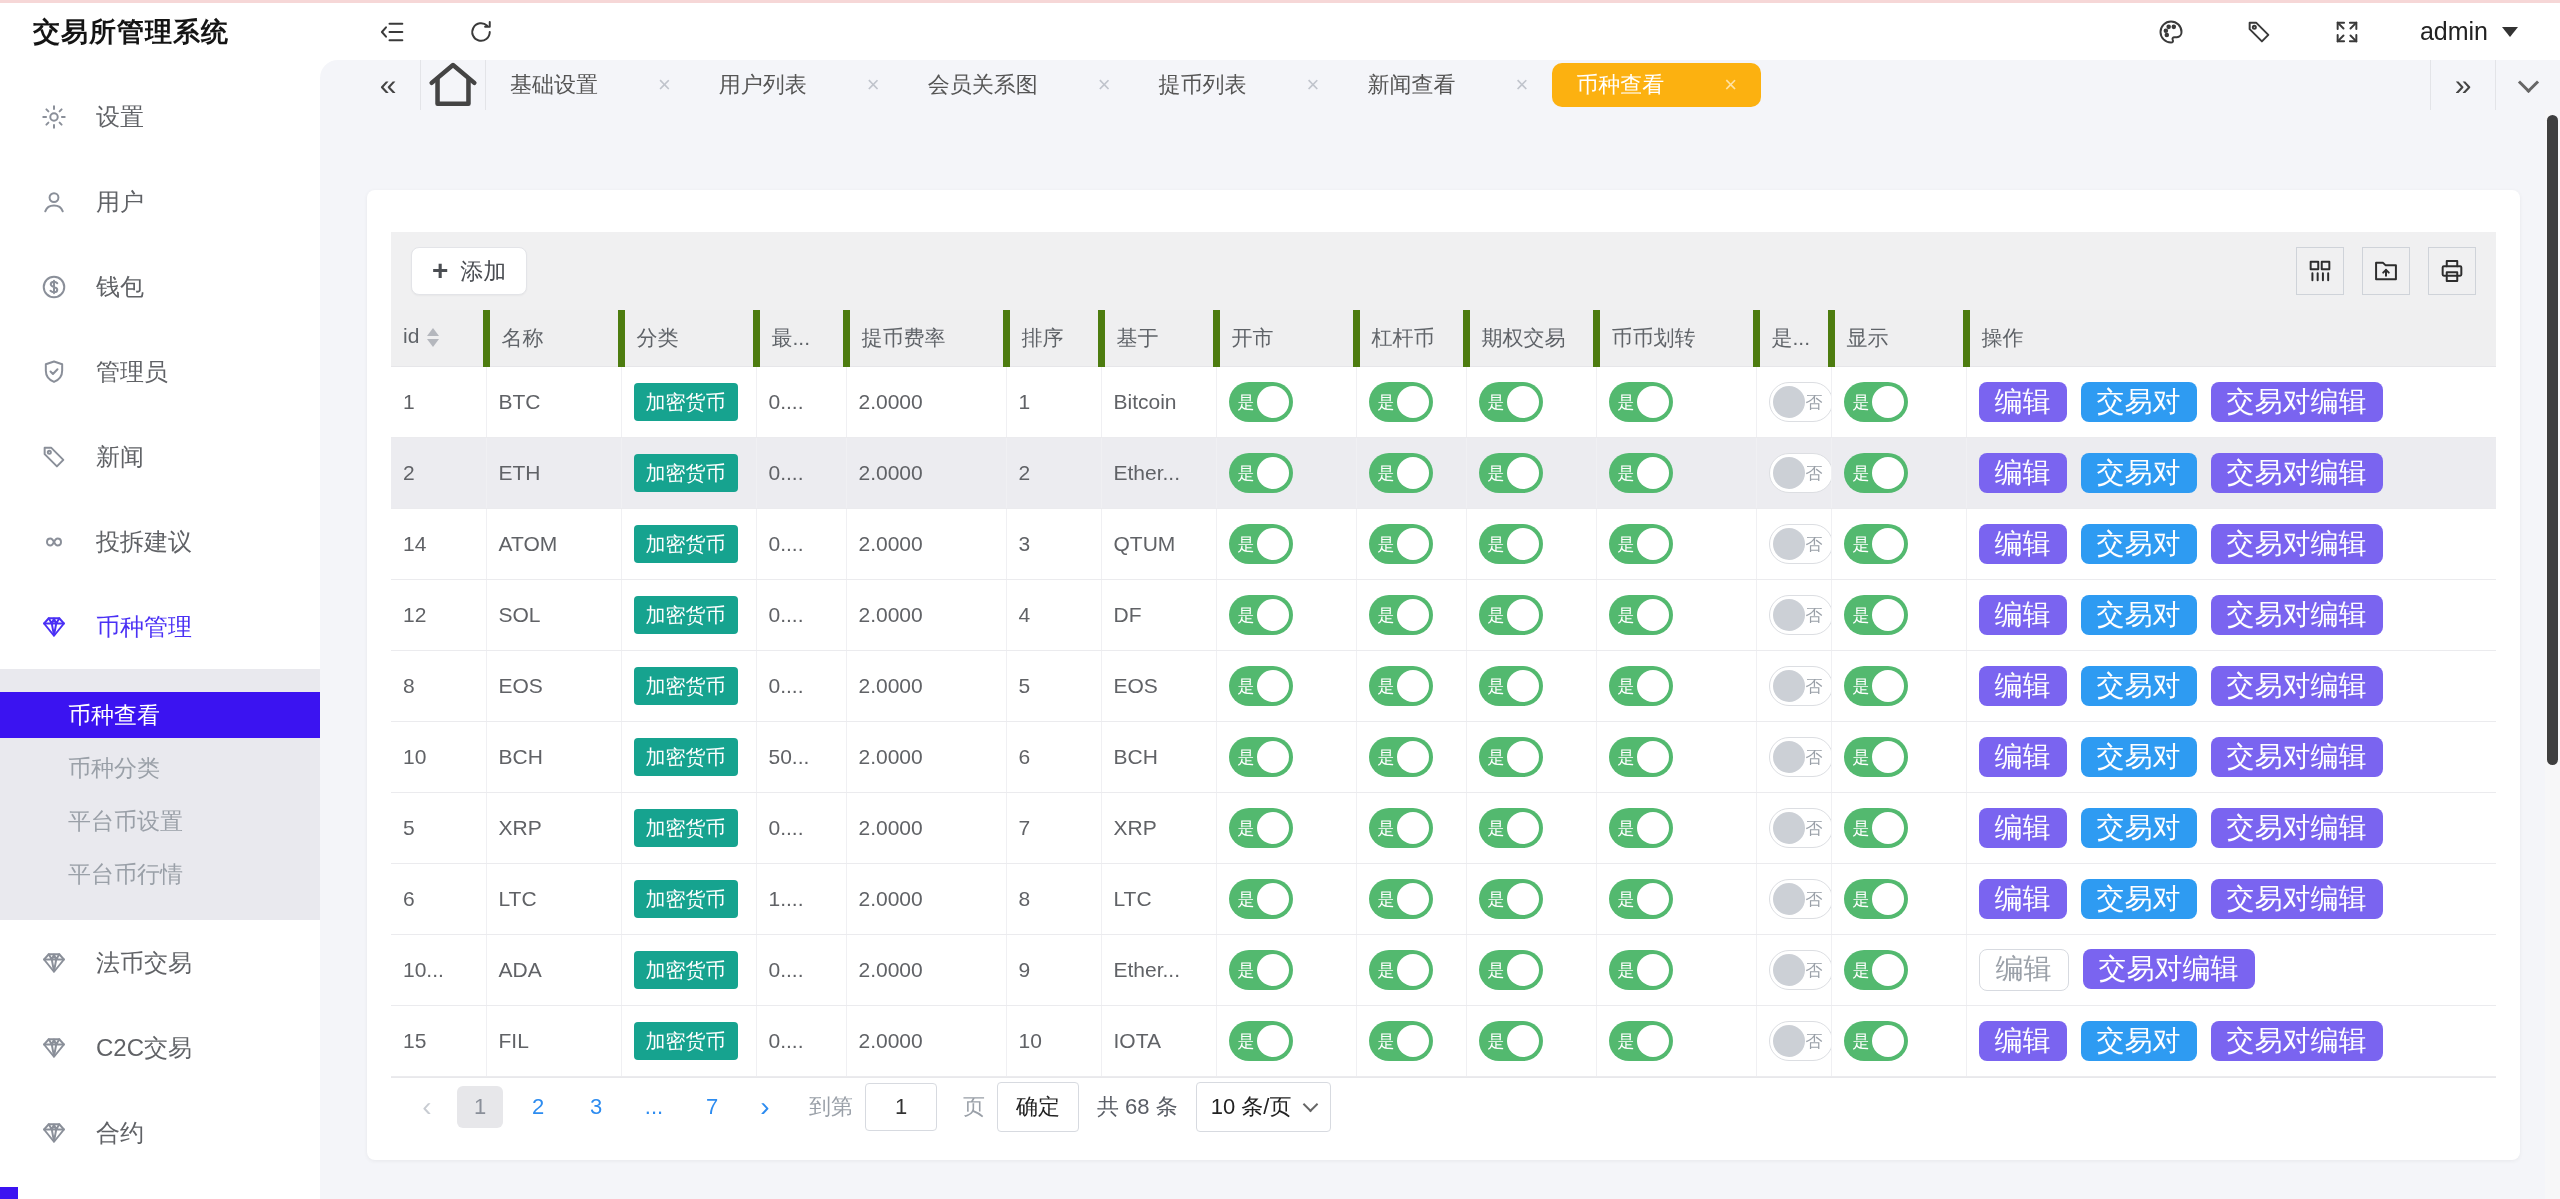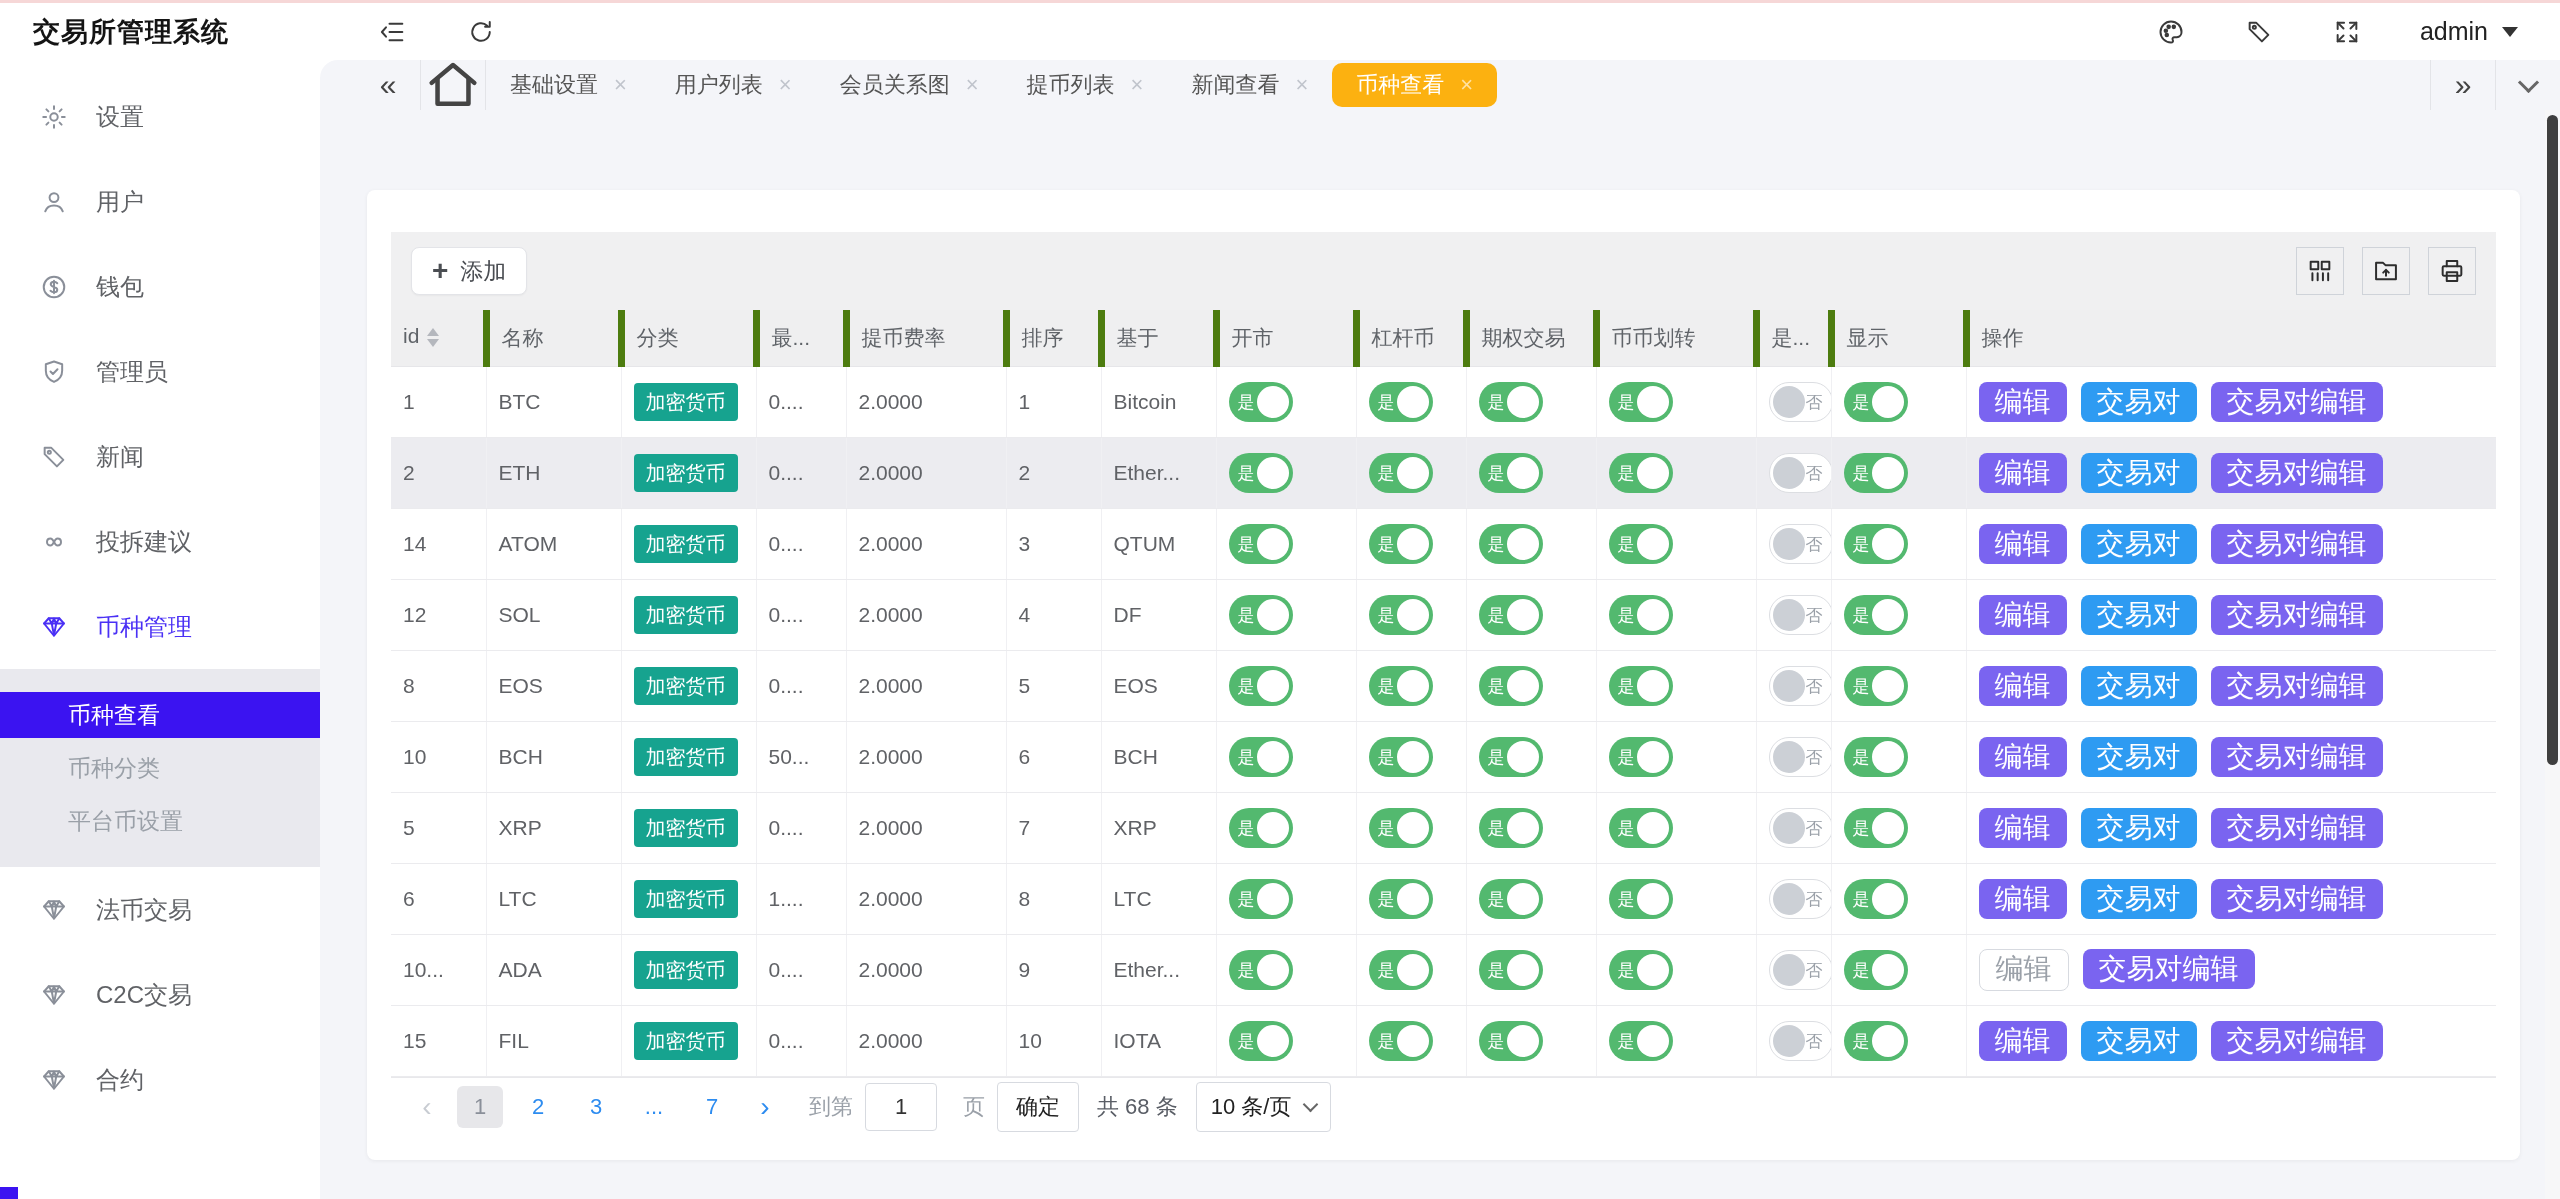--- a/index.html
+++ b/index.html
@@ -33,21 +33,21 @@
   .corner-dot{position:absolute;left:0;bottom:0;width:18px;height:12px;background:#3b13f1;}
 
   
   .content{position:absolute;top:60px;left:320px;right:0;bottom:0;background:#f4f5f9;border-top-left-radius:18px;}
 
   
   .tabbar{height:50px;display:flex;align-items:center;padding-left:36px;}
   .tb-btn{width:64px;height:50px;display:flex;align-items:center;justify-content:center;font-size:30px;color:#444;cursor:pointer;}
   .tb-sep{width:1px;height:50px;background:#e3e4e8;}
   .tab-list{display:flex;align-items:center;height:50px;}
-  .tab{display:flex;align-items:center;height:50px;padding:0 24px;font-size:22px;color:#555;cursor:pointer;}
+  .tab{display:flex;align-items:center;height:50px;padding:0 24px;font-size:22px;color:#555;cursor:pointer;gap:44px;}
   .tab .tab-close{margin-left:16px;color:#c0c4cc;font-size:22px;}
   .tab.active{background:#fcb110;color:#fff;border-radius:10px;height:44px;margin:3px 0;}
   .tab.active .tab-close{color:#ffe2a3;}
   .tabbar-right{margin-left:auto;display:flex;align-items:center;}
   .chev{display:inline-block;width:12px;height:12px;border-right:3px solid #666;border-bottom:3px solid #666;transform:rotate(45deg);margin-top:-6px;}
 
   
   .card{position:absolute;left:47px;top:130px;width:2153px;height:970px;background:#fff;border-radius:8px;box-shadow:0 1px 4px rgba(0,0,0,.06);}
   .panel{margin:42px 24px 0 24px;background:#f0f0f1;}
   .toolbar{height:78px;display:flex;align-items:center;padding:0 20px;}
@@ -198,20 +198,21 @@
         <span class="icon "><svg viewBox="0 0 24 24" fill="none" stroke="currentColor" stroke-width="1.7" stroke-linecap="round" stroke-linejoin="round">
             <path d="M7.5 4.5h9l4 4.5-8.5 10.5L3.5 9Z"></path>
             <path d="M3.5 9h17M7.5 4.5l2.6 4.5L12 4.8l1.9 4.2 2.6-4.5M10.1 9l1.9 10.2L13.9 9"></path>
           </svg></span>
         <span class="side-label">币种管理</span>
       </div>
       <div class="submenu">
         <div class="sub-item active">币种查看</div>
         <div class="sub-item">币种分类</div>
         <div class="sub-item">平台币设置</div>
+        <div class="sub-item">平台币行情</div>
       </div>
       <div class="side-item">
         <span class="icon "><svg viewBox="0 0 24 24" fill="none" stroke="currentColor" stroke-width="1.7" stroke-linecap="round" stroke-linejoin="round">
             <path d="M7.5 4.5h9l4 4.5-8.5 10.5L3.5 9Z"></path>
             <path d="M3.5 9h17M7.5 4.5l2.6 4.5L12 4.8l1.9 4.2 2.6-4.5M10.1 9l1.9 10.2L13.9 9"></path>
           </svg></span>
         <span class="side-label">法币交易</span>
       </div>
       <div class="side-item">
         <span class="icon "><svg viewBox="0 0 24 24" fill="none" stroke="currentColor" stroke-width="1.7" stroke-linecap="round" stroke-linejoin="round">

